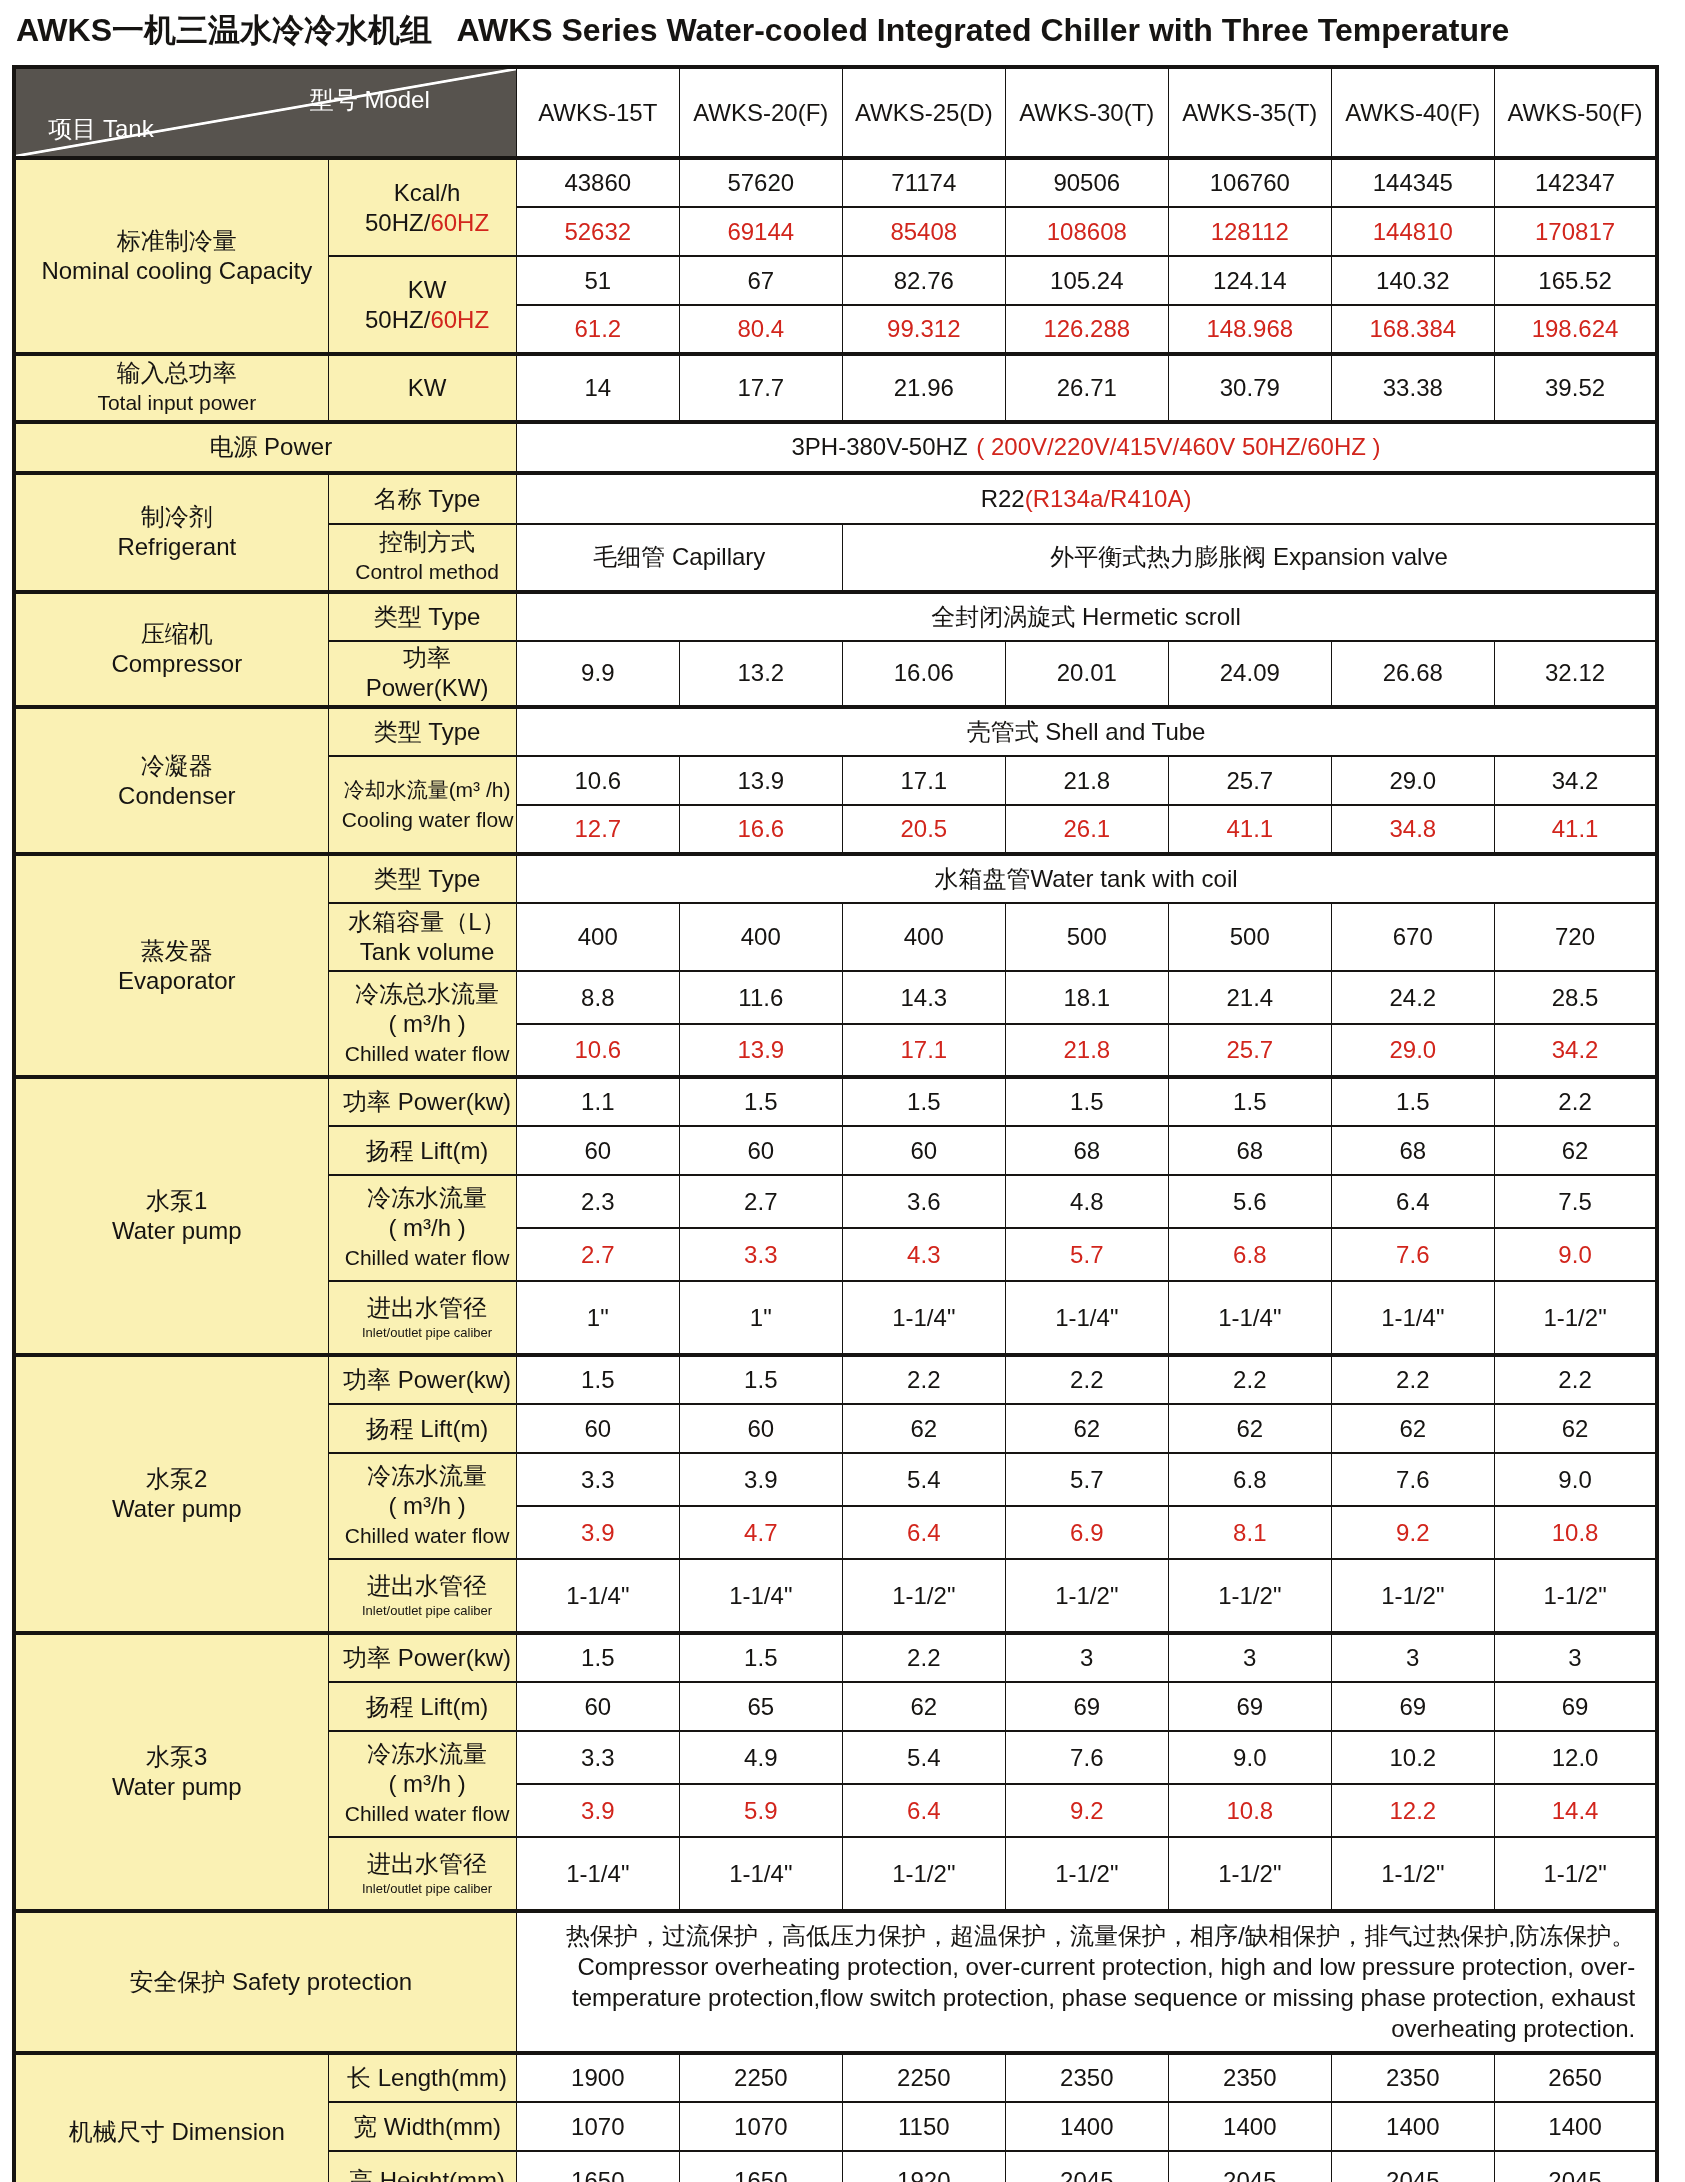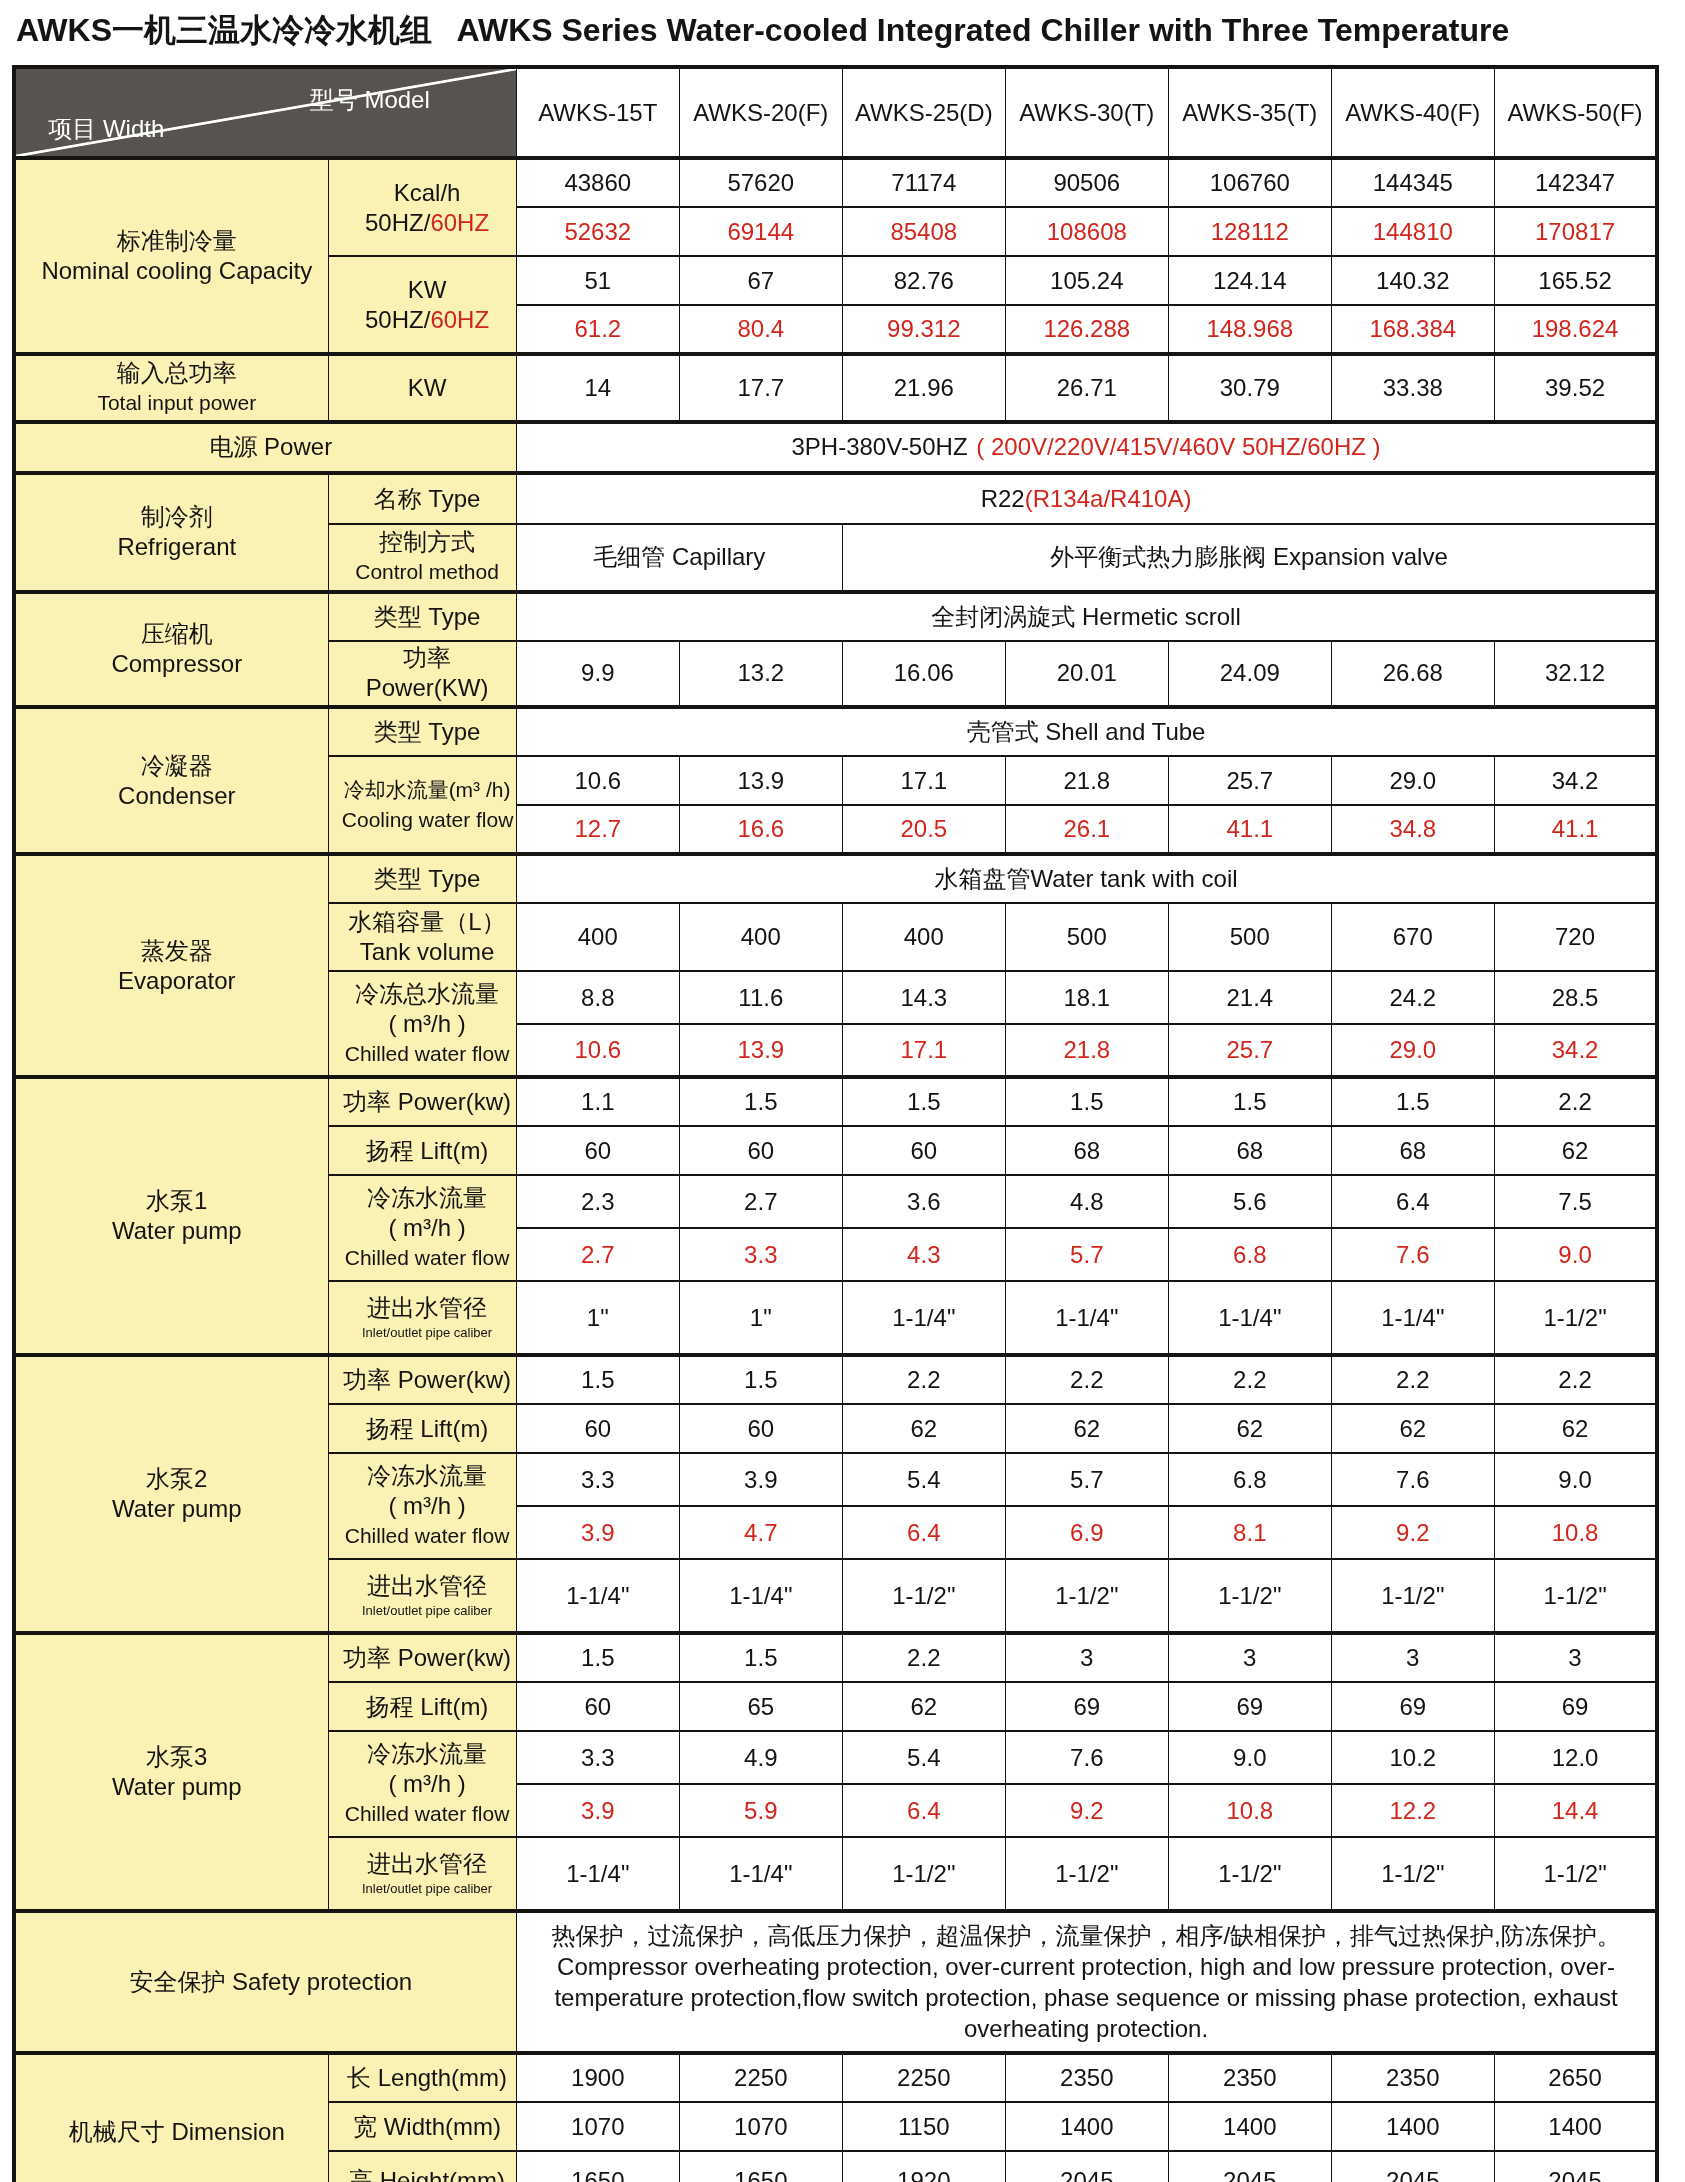--- a/index.html
+++ b/index.html
@@ -21,21 +21,21 @@
   .diag{position:relative;color:#ffffff;
     background:
       linear-gradient(to bottom right,
         rgba(0,0,0,0) calc(50% - 1.8px),
         #ffffff calc(50% - 0.9px),
         #ffffff calc(50% + 0.9px),
         rgba(0,0,0,0) calc(50% + 1.8px)),
       #57534e;}
   .model-lab{position:absolute;top:16px;right:86px;}
   .item-lab{position:absolute;bottom:12.3px;left:32px;}
-  .safety{text-align:center;padding:7px 14px;line-height:31px;}
+  .safety{text-align:right;padding:7px 20px;line-height:31px;}
 </style>
 </head>
 <body>
 
 <div class="title">
   <span class="cn">AWKS一机三温水冷冷水机组</span><span class="en">AWKS Series Water-cooled Integrated Chiller with Three Temperature</span>
 </div>
 
 <table class="spec">
   <colgroup>
@@ -47,21 +47,21 @@
       <col style="width:163px">
       <col style="width:163px">
       <col style="width:163px">
       <col style="width:163px">
   </colgroup>
 
   <tbody>
       <tr style="height:91px">
     <td colspan="2" class="diag">
       <span class="model-lab">型号 Model</span>
-      <span class="item-lab">项目 Width</span>
+      <span class="item-lab">项目 Tank</span>
     </td>
   <td class="mh">AWKS-15T</td>
         <td class="mh">AWKS-20(F)</td>
         <td class="mh">AWKS-25(D)</td>
         <td class="mh">AWKS-30(T)</td>
         <td class="mh">AWKS-35(T)</td>
         <td class="mh">AWKS-40(F)</td>
         <td class="mh">AWKS-50(F)</td>
       </tr>
 

